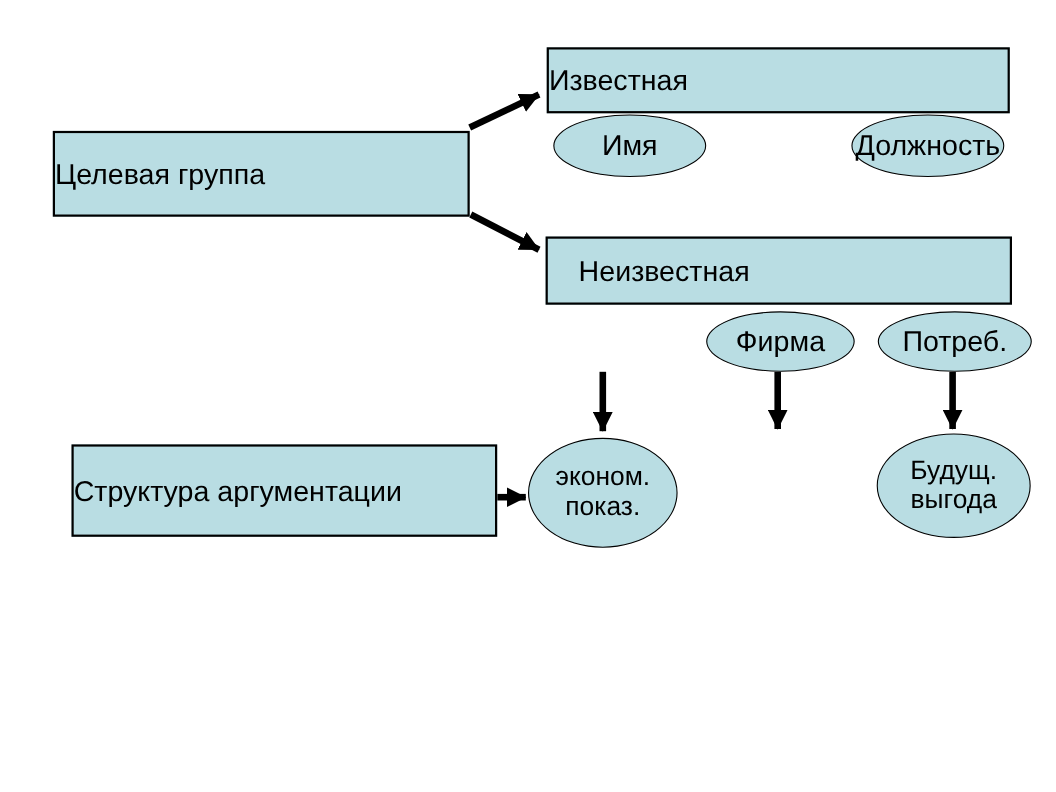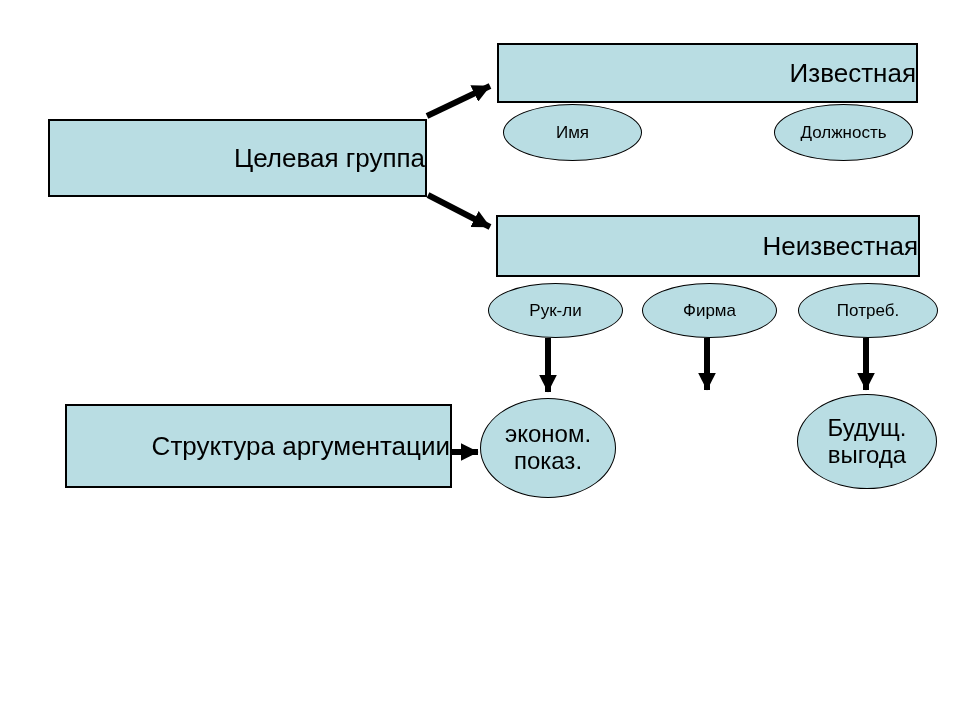--- a/index.html
+++ b/index.html
@@ -30,35 +30,35 @@
     pointer-events: none;
     color: var(--arrow-color);
   }
   .arrow-layer line { stroke: var(--arrow-color); }
   .box {
     position: absolute;
     background: var(--node-fill);
     border: 2px solid var(--node-border);
     display: flex;
     align-items: center;
-    justify-content: flex-end;
+    justify-content: flex-start;
     font-size: 26px;
     line-height: 1.1;
     text-align: center;
   }
-  .box.thick { border-width: 2.5px; padding-left: 12px; }
+  .box.thick { border-width: 2.5px; }
   .ellipse {
     position: absolute;
     background: var(--node-fill);
     border: 1.5px solid var(--node-border);
     border-radius: 50%;
     display: flex;
     align-items: center;
     justify-content: center;
-    font-size: 17px;
+    font-size: 26px;
     line-height: 1.12;
     text-align: center;
     white-space: pre-line;
   }
   .ellipse.small-text { font-size: 24px; }
 
   
   .box.target    { left: 48px;  top: 119px; width: 379px; height: 78px; }
   .box.known     { left: 497px; top: 43px;  width: 421px; height: 60px; }
   .box.unknown   { left: 496px; top: 215px; width: 424px; height: 62px; padding-left: 28px; }
@@ -114,23 +114,20 @@
     <span>Структура аргументации</span>
   </div>
 
   <div class="ellipse e-name">
     <span>Имя</span>
   </div>
   <div class="ellipse e-position">
     <span>Должность</span>
   </div>
 
-  <div class="ellipse e-managers">
-    <span>Рук-ли</span>
-  </div>
   <div class="ellipse e-specialists">
     <span>Фирма</span>
   </div>
   <div class="ellipse e-consumers">
     <span>Потреб.</span>
   </div>
 
   <div class="ellipse e-economic small-text">
     <span>эконом.
 показ.</span>

